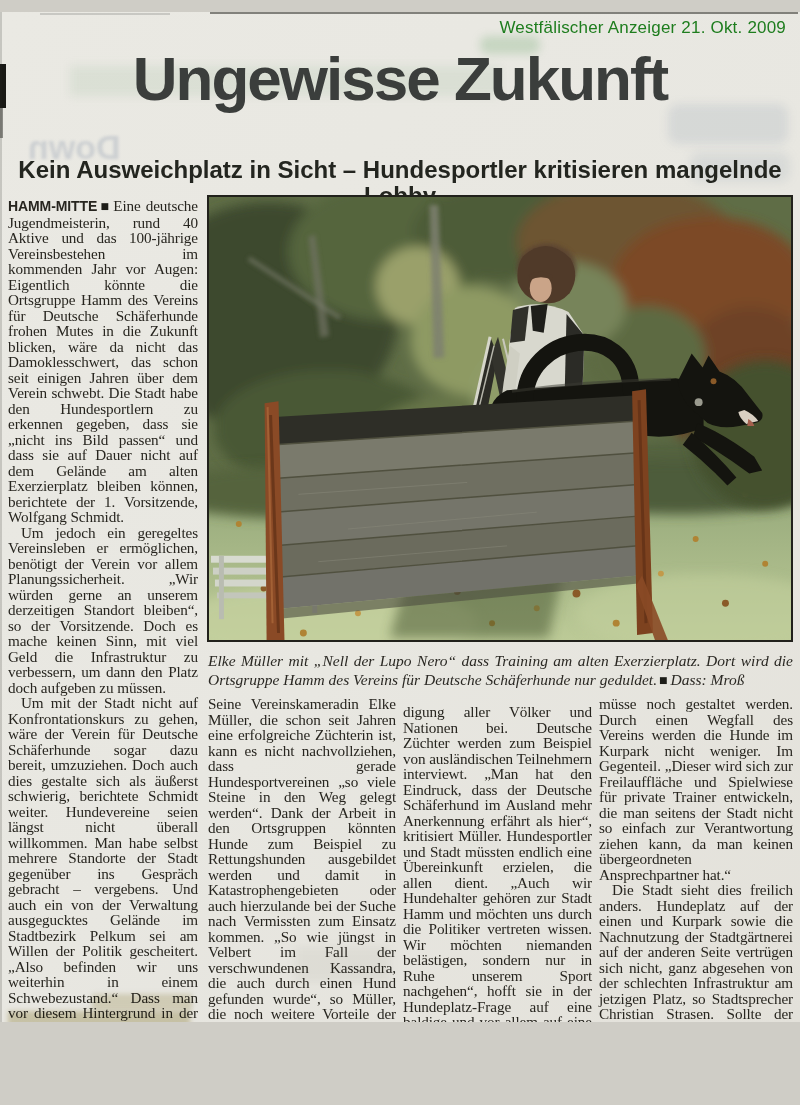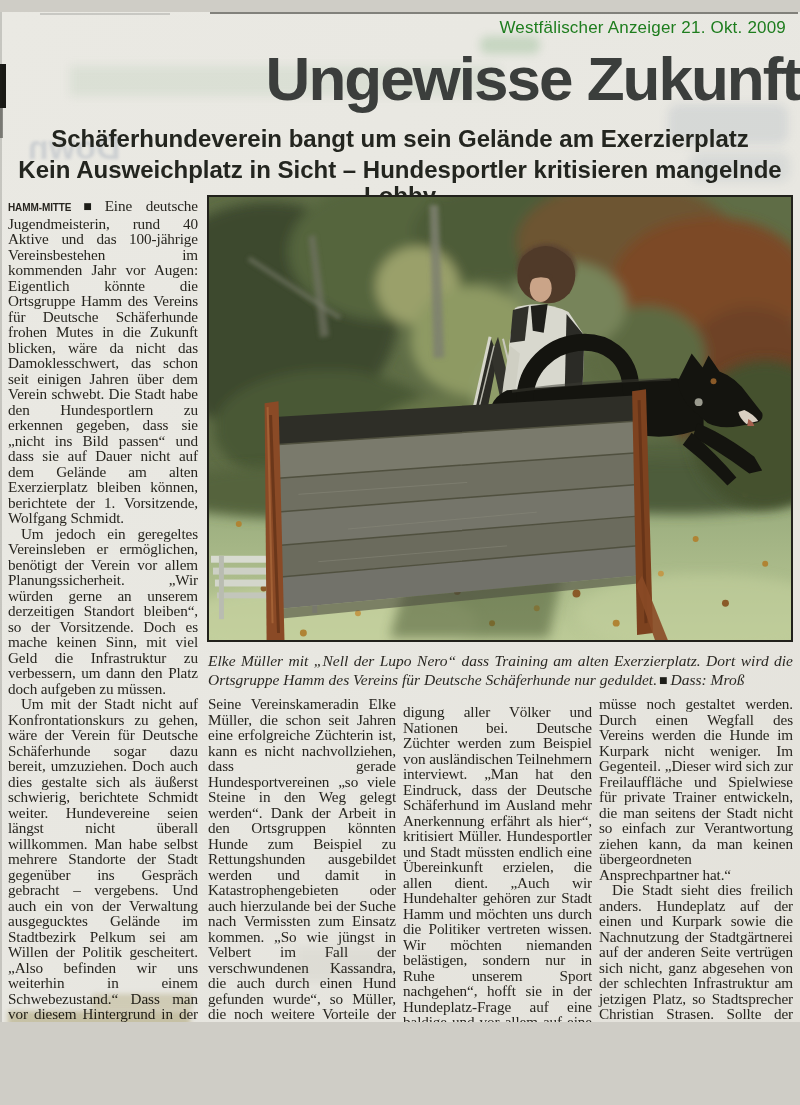--- a/index.html
+++ b/index.html
@@ -16,21 +16,21 @@
     font-family:"Liberation Sans",sans-serif;font-weight:700;font-size:24px;line-height:1.1;}
   .sub1{top:114px;} .sub2{top:145px;}
   .col{position:absolute;font-size:15.2px;line-height:15.5px;color:#27251f;
     text-align:justify;letter-spacing:-.1px;}
   .col p{margin:0;padding:0;}
   .col p.ind{text-indent:13px;}
   .col1{left:8px;top:186px;width:190px;}
   .col2{left:208px;top:684px;width:188px;}
   .col3{left:403px;top:692px;width:189px;}
   .col4{left:599px;top:684px;width:194px;}
-  .lead{font-family:"Liberation Sans",sans-serif;font-weight:700;font-size:10px;}
+  .lead{font-family:"Liberation Sans",sans-serif;font-weight:700;font-size:14px;}
   .sq{font-family:"DejaVu Sans",sans-serif;font-size:9px;vertical-align:2px;padding:0 3px 0 2px;color:#1d1d18;}
   .sign{font-family:Liberation Serif, serif;font-weight:700;font-size:14px;}
   .caption{position:absolute;left:208px;top:639px;width:585px;font-style:italic;
     font-size:15.5px;line-height:19px;color:#2a2823;text-align:justify;}
   
   .photo-frame{position:absolute;left:207px;top:183px;width:586px;height:447px;
     border:2px solid #21211b;box-sizing:border-box;background:#8a9a6c;}
   .photo-frame svg{display:block;width:100%;height:100%;}
   
   .art{position:absolute;pointer-events:none;}
@@ -65,22 +65,21 @@
   <div class="art art-leftmark2"></div>
   <div class="art art-leftedge"></div>
   <div class="art art-band"></div>
   <div class="art art-clou"></div>
   <div class="art art-down">Down</div>
   <div class="art art-rightblob1"></div>
   <div class="art art-rightblob2"></div>
   <div class="art art-smudge"></div>
 
   <div class="masthead" style="color:#1e7d1e;" title="Westfälischer Anzeiger 21. Okt. 2009">Westfälischer Anzeiger 21. Okt. 2009</div>
-  <h1 class="headline" style="margin:0;text-align:right;">Ungewisse Zukunft</h1>
-  <div class="sub sub1">Schäferhundeverein bangt um sein Gelände am Exerzierplatz</div>
+  <h1 class="headline" style="margin:0;">Ungewisse Zukunft</h1>
   <div class="sub sub2">Kein Ausweichplatz in Sicht – Hundesportler kritisieren mangelnde Lobby</div>
 
   <div class="col col1">
     <p><span class="lead">HAMM-MITTE</span><span class="sq">■</span><span>Eine deutsche Jugendmeisterin, rund 40 Aktive und das 100-jährige Vereinsbestehen im kommenden Jahr vor Augen: Eigentlich könnte die Ortsgruppe Hamm des Vereins für Deutsche Schäferhunde frohen Mutes in die Zukunft blicken, wäre da nicht das Damoklesschwert, das schon seit einigen Jahren über dem Verein schwebt. Die Stadt habe den Hundesportlern zu erkennen gegeben, dass sie „nicht ins Bild passen“ und dass sie auf Dauer nicht auf dem Gelände am alten Exerzierplatz bleiben können, berichtete der 1. Vorsitzende, Wolfgang Schmidt.</span></p>
     <p class="ind">Um jedoch ein geregeltes Vereinsleben er ermöglichen, benötigt der Verein vor allem Planungssicherheit. „Wir würden gerne an unserem derzeitigen Standort bleiben“, so der Vorsitzende. Doch es mache keinen Sinn, mit viel Geld die Infrastruktur zu verbessern, um dann den Platz doch aufgeben zu müssen.</p>
     <p class="ind">Um mit der Stadt nicht auf Konfrontationskurs zu gehen, wäre der Verein für Deutsche Schäferhunde sogar dazu bereit, umzuziehen. Doch auch dies gestalte sich als äußerst schwierig, berichtete Schmidt weiter. Hundevereine seien längst nicht überall willkommen. Man habe selbst mehrere Standorte der Stadt gegenüber ins Gespräch gebracht – vergebens. Und auch ein von der Verwaltung ausgegucktes Gelände im Stadtbezirk Pelkum sei am Willen der Politik gescheitert. „Also befinden wir uns weiterhin in einem Schwebezustand.“ Dass man vor diesem Hintergrund in der Vergangenheit dennoch so viele gute Leistungen gezeigt habe, sei schon überraschend, so Vorsitzender Schmidt.</p>
   </div>
 
   <div class="photo-frame">
     <svg viewBox="0 0 586 447" preserveAspectRatio="none">

